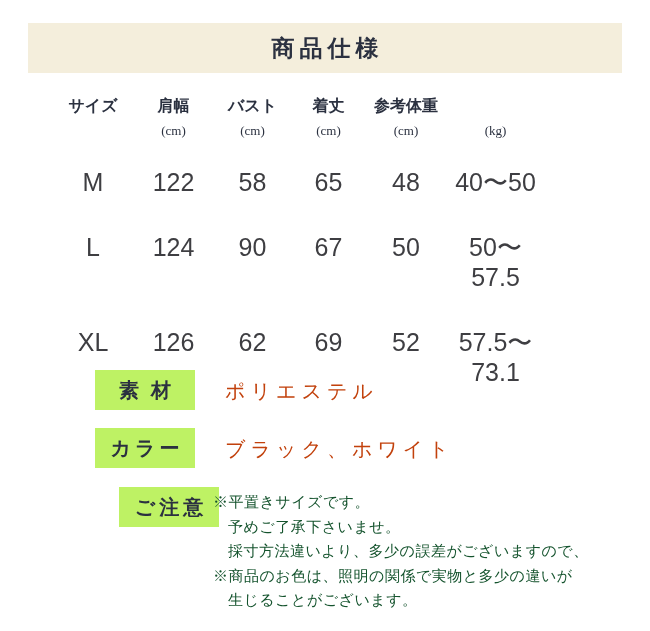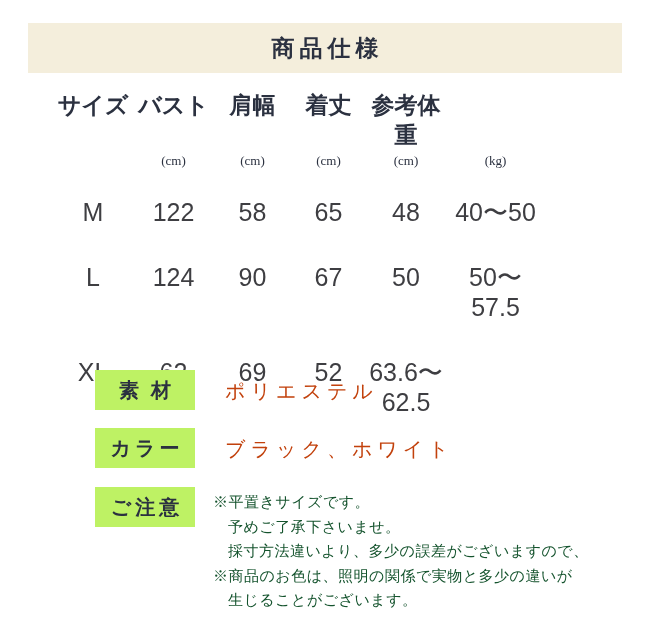--- a/index.html
+++ b/index.html
@@ -44,21 +44,21 @@
     top: 91px;
     width: 492px;
   }
   .trow {
     display: grid;
     grid-template-columns: 80px 81px 77px 75px 80px 99px;
   }
   .th {
     text-align: center;
     line-height: 30px;
-    font-size: 23px;
+    font-size: 16px;
     font-weight: 600;
     color: #2b3140;
   }
   .unit-row .tu {
     text-align: center;
     line-height: 20px;
     font-size: 13px;
     font-weight: 400;
     color: #2b3140;
   }
@@ -87,21 +87,21 @@
     align-items: center;
     justify-content: center;
     font-size: 20px;
     font-weight: 600;
     color: #2b3140;
   }
   .label-box.material { top: 370px; }
   .label-box.material .box-label { letter-spacing: 12px; text-indent: 12px; }
   .label-box.color { top: 428px; }
   .label-box.color .box-label { letter-spacing: 4px; text-indent: 4px; }
-  .label-box.notes { top: 487px; }
+  .label-box.notes { top: 487px; margin-left: 24px; }
   .label-box.notes .box-label { letter-spacing: 4px; text-indent: 4px; }
 
   .spec-value {
     position: absolute;
     left: 225px;
     font-size: 20px;
     letter-spacing: 5px;
     color: #c2410c;
   }
   .spec-value.material-value { top: 378px; }
@@ -128,22 +128,22 @@
 <div class="page">
 
   <div class="banner">
     <span class="banner-title">商品仕様</span>
   </div>
 
   <div class="spec-table">
 
     <div class="trow header-row">
       <div class="th">サイズ</div>
+      <div class="th">肩幅</div>
       <div class="th">バスト</div>
-      <div class="th">肩幅</div>
       <div class="th">着丈</div>
       <div class="th">参考体重</div>
     </div>
 
     <div class="trow unit-row">
       <div class="tu"></div>
       <div class="tu">(cm)</div>
       <div class="tu">(cm)</div>
       <div class="tu">(cm)</div>
       <div class="tu">(cm)</div>
@@ -163,24 +163,25 @@
       <div class="td">L</div>
       <div class="td">124</div>
       <div class="td">90</div>
       <div class="td">67</div>
       <div class="td">50</div>
       <div class="td">50〜57.5</div>
     </div>
 
     <div class="trow tdata row-xl">
       <div class="td">XL</div>
+      <div class="td">126</div>
       <div class="td">62</div>
       <div class="td">69</div>
       <div class="td">52</div>
-      <div class="td">63.6〜62.5</div>
+      <div class="td">57.5〜73.1</div>
     </div>
 
   </div>
 
   <div class="label-box material">
     <span class="box-label">素材</span>
   </div>
   <div class="spec-value material-value">ポリエステル</div>
 
   <div class="label-box color">

